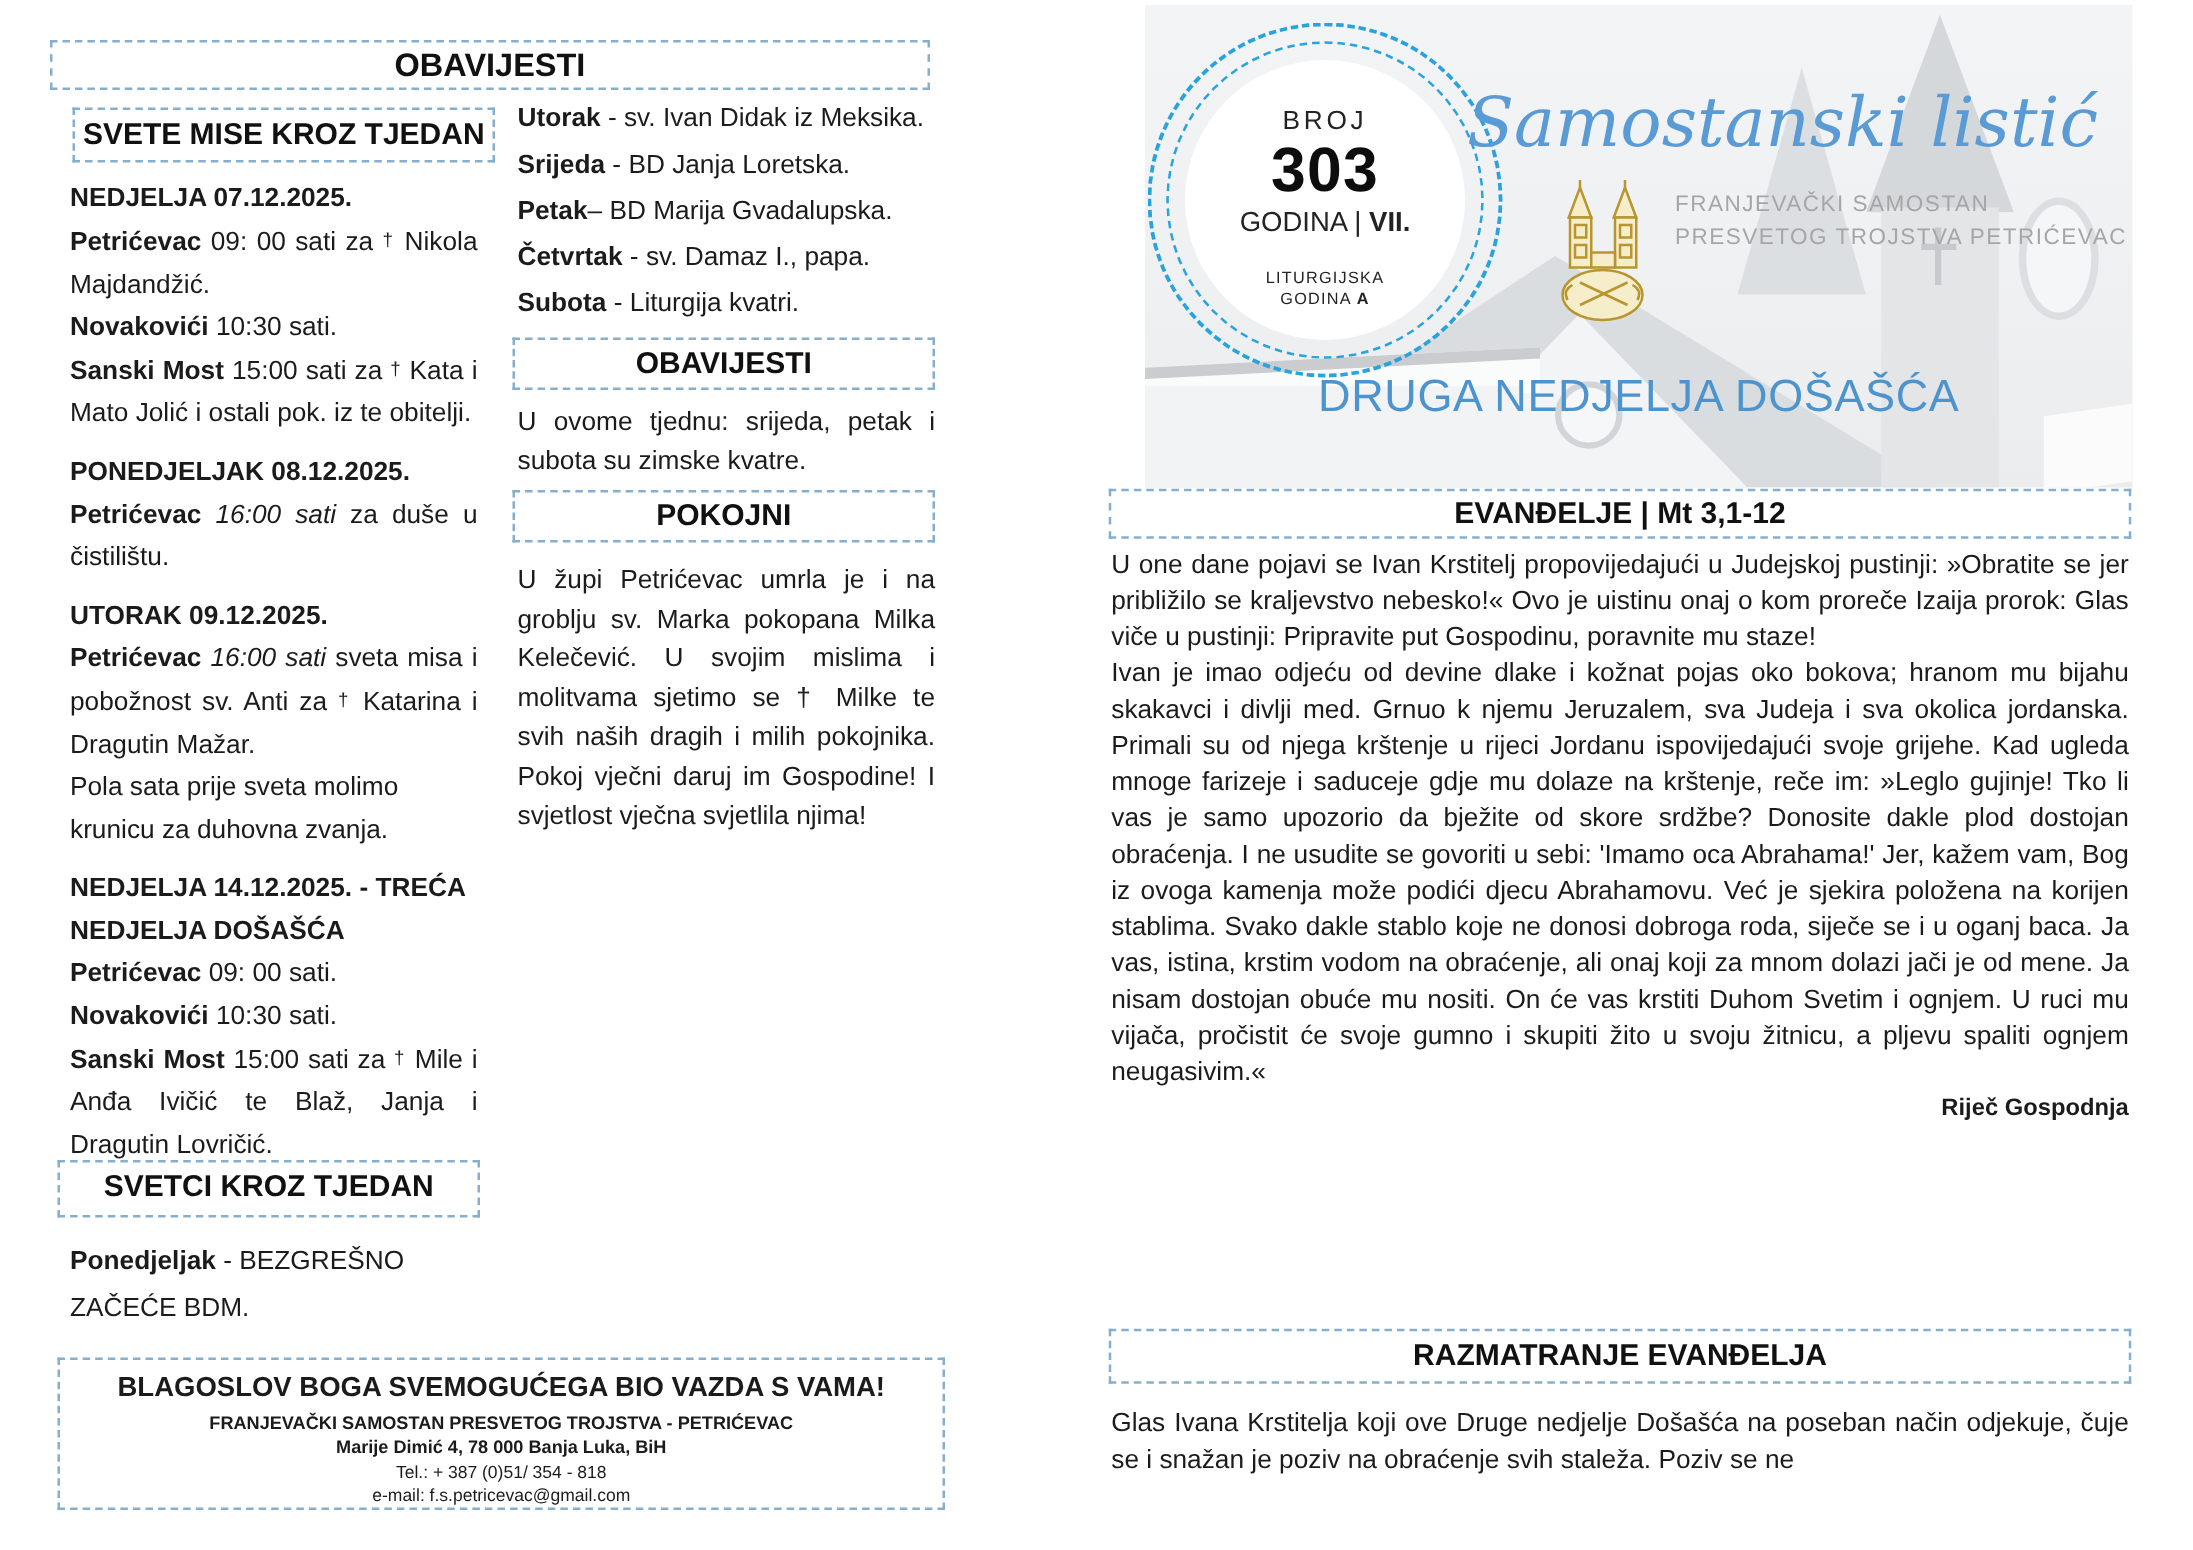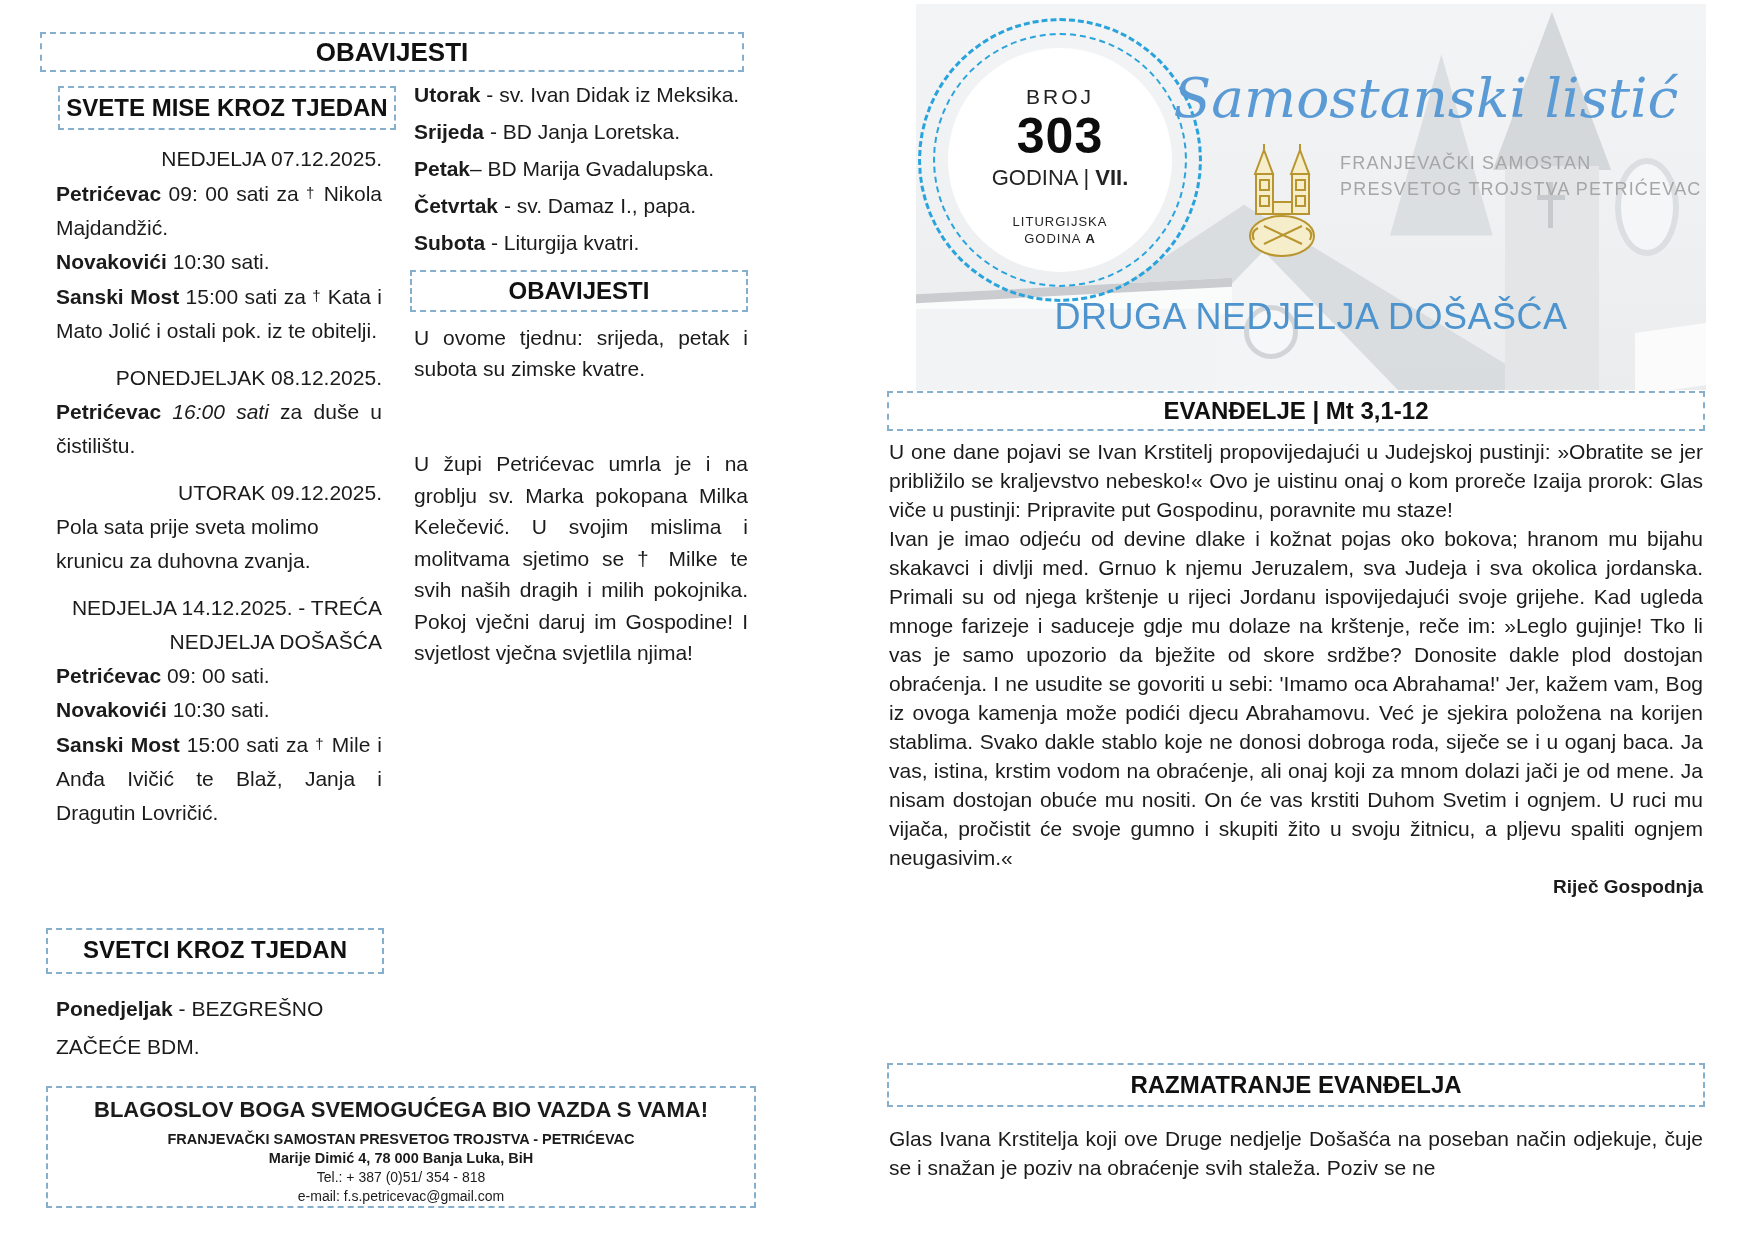--- a/index.html
+++ b/index.html
@@ -13,21 +13,21 @@
   
   #banner-box{ left:40px; top:32px; width:704px; height:40px; }
   #banner-box h1{ margin:0; font-size:26px; line-height:36px; text-align:center; font-weight:700; color:#111; }
 
   .sec-box{ height:44px; }
   .sec-box h2{ margin:0; font-size:24px; line-height:40px; text-align:center; font-weight:700; color:#111; }
 
   #masses-box{ left:58px; top:86px; width:338px; }
   #schedule{ left:56px; top:142px; width:326px; font-size:21px; line-height:34px; }
   #schedule p{ margin:0; text-align:justify; }
-  #schedule p.head{ font-weight:400; text-align:right; }
+  #schedule p.head{ font-weight:700; text-align:left; }
   #schedule p.left{ text-align:left; }
   .gap{ height:13px; }
   .b{ font-weight:700; }
   .i{ font-style:italic; }
   .g{ font-size:15px; vertical-align:3px; }
 
   #svetci-box{ left:46px; top:928px; width:338px; height:46px; }
   #saints{ left:56px; top:990px; width:326px; font-size:21px; line-height:38px; }
   #saints p{ margin:0; text-align:left; }
 
@@ -105,20 +105,21 @@
   <div class="abs" id="schedule">
       <p class="head"><span>NEDJELJA 07.12.2025.</span></p>
       <p><span class="b">Petrićevac</span><span> 09: 00 sati za </span><span class="g">†</span><span> Nikola Majdandžić.</span></p>
       <p><span class="b">Novakovići</span><span> 10:30 sati.</span></p>
       <p><span class="b">Sanski Most</span><span> 15:00 sati za </span><span class="g">†</span><span> Kata i Mato Jolić i ostali pok. iz te obitelji.</span></p>
       <div class="gap"></div>
       <p class="head"><span>PONEDJELJAK 08.12.2025.</span></p>
       <p><span class="b">Petrićevac</span><span class="i"> 16:00 sati</span><span> za duše u čistilištu.</span></p>
       <div class="gap"></div>
       <p class="head"><span>UTORAK 09.12.2025.</span></p>
+      <p><span class="b">Petrićevac</span><span class="i"> 16:00 sati</span><span> sveta misa i pobožnost sv. Anti za </span><span class="g">†</span><span> Katarina i Dragutin Mažar.</span></p>
       <p class="left"><span>Pola sata prije sveta molimo krunicu za duhovna zvanja.</span></p>
       <div class="gap"></div>
       <p class="head"><span>NEDJELJA 14.12.2025. - TREĆA NEDJELJA DOŠAŠĆA</span></p>
       <p><span class="b">Petrićevac</span><span> 09: 00 sati.</span></p>
       <p><span class="b">Novakovići</span><span> 10:30 sati.</span></p>
       <p><span class="b">Sanski Most</span><span> 15:00 sati za </span><span class="g">†</span><span> Mile i Anđa Ivičić te Blaž, Janja i Dragutin Lovričić.</span></p>
     </div>
 
   <div class="abs dashbox sec-box" id="svetci-box">
     <h2>SVETCI KROZ TJEDAN</h2>
@@ -134,20 +135,23 @@
       <p><span class="b">Petak</span><span>– BD Marija Gvadalupska.</span></p>
       <p><span class="b">Četvrtak</span><span> - sv. Damaz I., papa.</span></p>
       <p><span class="b">Subota</span><span> - Liturgija kvatri.</span></p>
     </div>
 
   <div class="abs dashbox sec-box" id="mid-obavijesti-box">
     <h2>OBAVIJESTI</h2>
   </div>
   <p class="abs" id="mid-obavijesti-text">U ovome tjednu: srijeda, petak i subota su zimske kvatre.</p>
 
+  <div class="abs dashbox sec-box" id="pokojni-box">
+    <h2>POKOJNI</h2>
+  </div>
   <p class="abs" id="pokojni-text">U župi Petrićevac umrla je i na groblju sv. Marka pokopana Milka Kelečević. U svojim mislima i molitvama sjetimo se † Milke te svih naših dragih i milih pokojnika. Pokoj vječni daruj im Gospodine! I svjetlost vječna svjetlila njima!</p>
 
   <div class="abs dashbox" id="footer-box">
     <div class="f1">BLAGOSLOV BOGA SVEMOGUĆEGA BIO VAZDA S VAMA!</div>
     <div class="f2">FRANJEVAČKI SAMOSTAN PRESVETOG TROJSTVA - PETRIĆEVAC</div>
     <div class="f3">Marije Dimić 4, 78 000 Banja Luka, BiH</div>
     <div class="f4">Tel.: + 387 (0)51/ 354 - 818</div>
     <div class="f5">e-mail: f.s.petricevac@gmail.com</div>
   </div>
 

